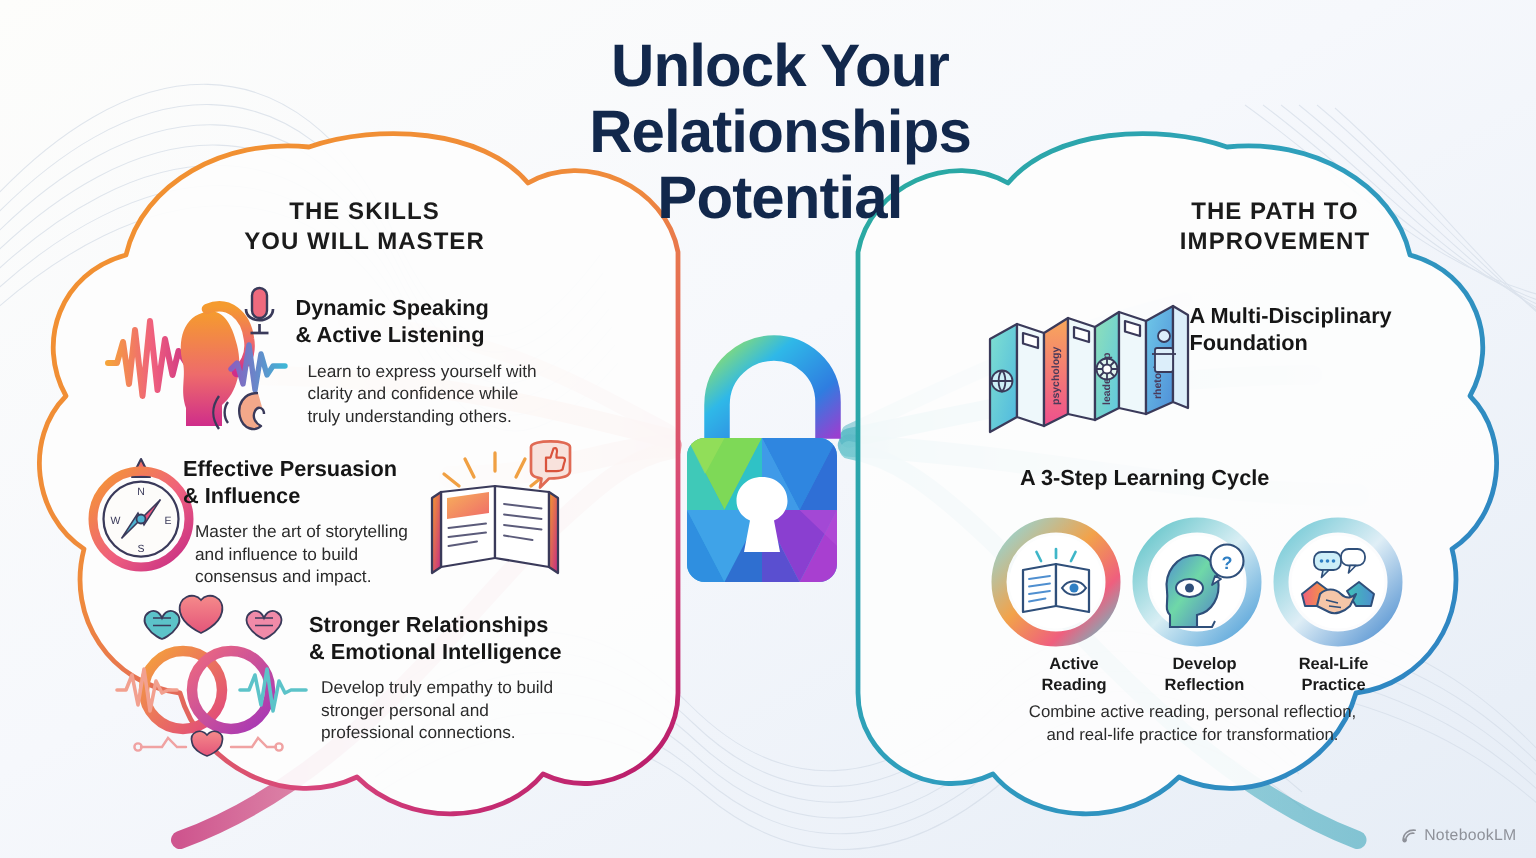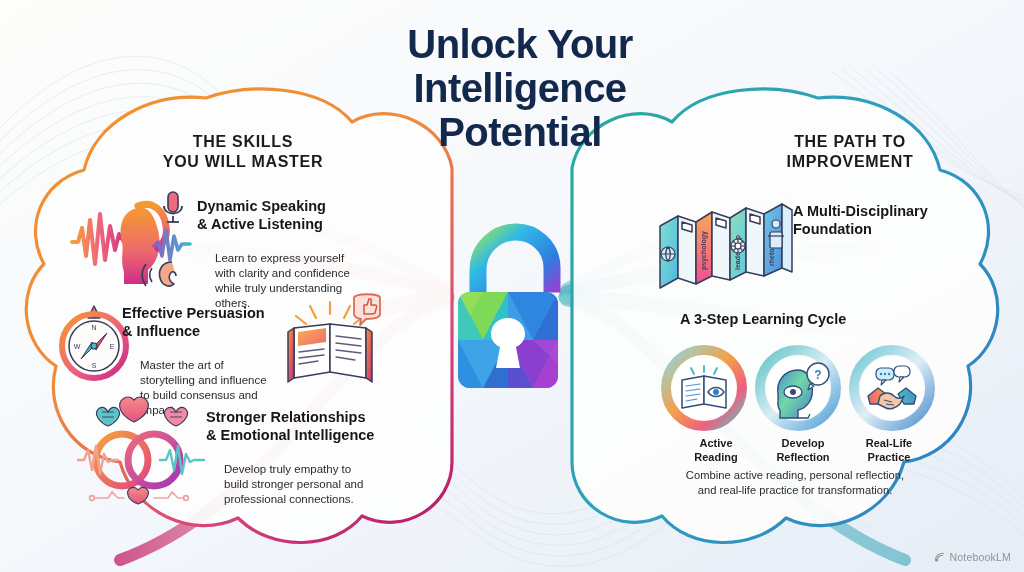--- a/index.html
+++ b/index.html
@@ -61,21 +61,21 @@
     font-size: 14.5px;
     font-weight: 700;
     line-height: 1.22;
     color: #161616;
     margin: 0 0 3px 0;
   }
   .block .b-desc {
     font-size: 11.5px;
     line-height: 1.3;
     color: #2b2b2b;
-    margin: 18px;
+    margin: 8px;
   }
   #block-l1 { left: 197px; top: 198px; width: 176px; }
   #block-l2 { left: 122px; top: 305px; width: 168px; }
   #block-l3 { left: 206px; top: 409px; width: 180px; }
   #block-r1 { left: 793px; top: 203px; width: 150px; }
 
   
   #cycle-title {
     position: absolute;
     left: 680px; top: 311px;
@@ -251,21 +251,21 @@
              C 620 536, 572 506, 572 462
              L 572 168
              C 580 124, 634 100, 672 122
              C 702 86, 772 82, 818 98 Z" fill="#fdfdfd" fill-opacity="0.93" stroke="url(#rightStroke)" stroke-width="3.2" stroke-linejoin="round"></path>
   </svg>
 
   <div class="layer-content">
 
     <div id="title">
       <span class="tl">Unlock Your</span>
-      <span class="tl">Intelligence</span>
+      <span class="tl">Relationships</span>
       <span class="tl">Potential</span>
     </div>
 
     <div id="left-header" class="panel-header">
       <div>THE SKILLS</div>
       <div>YOU WILL MASTER</div>
     </div>
 
     <div id="right-header" class="panel-header">
       <div>THE PATH TO</div>

